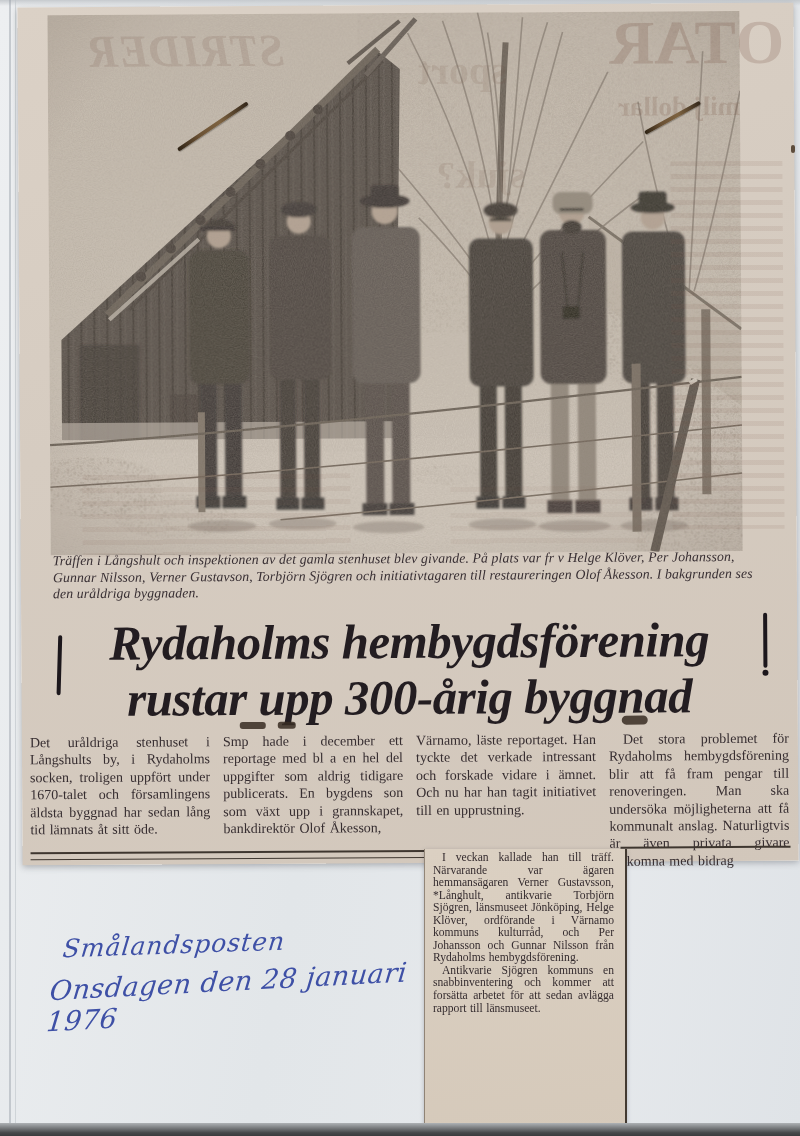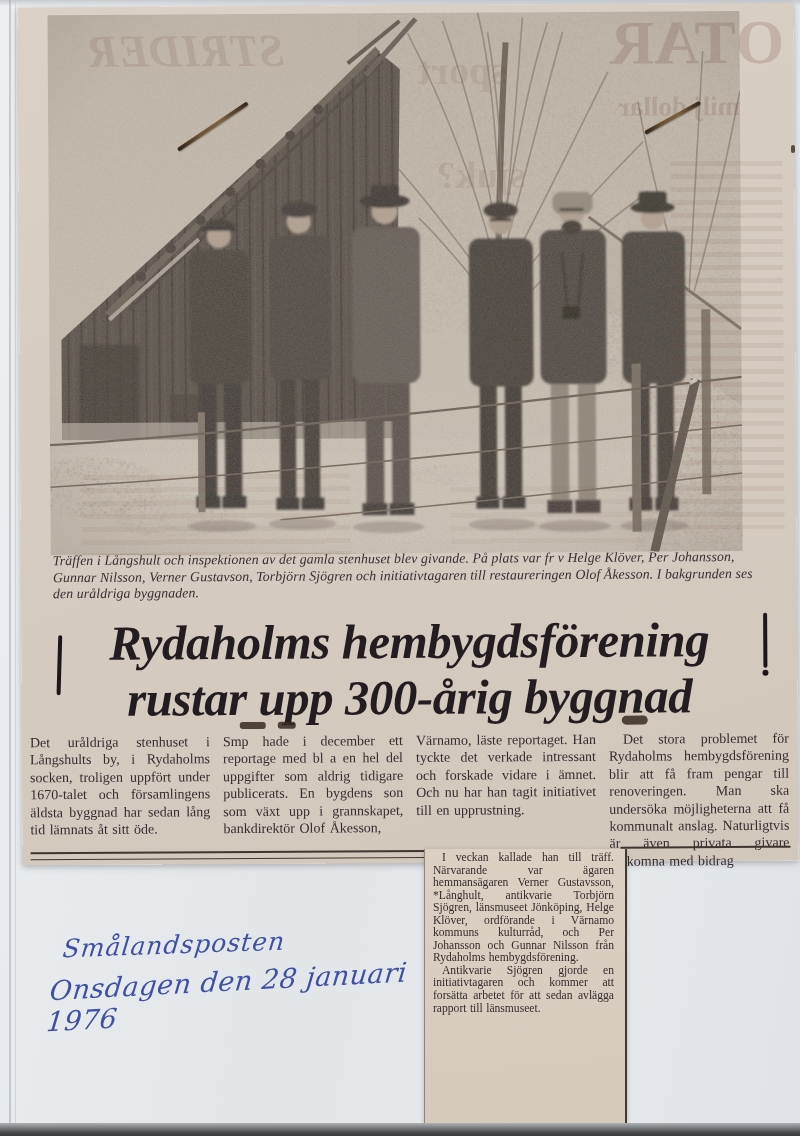--- a/index.html
+++ b/index.html
@@ -304,21 +304,21 @@
     <div class="rule"></div>
     <div class="rule2"></div>
   </div>
 
   <div class="staple s1"></div>
   <div class="staple s2"></div>
   <div class="speck"></div>
 
   <div class="strip">
     <p>I veckan kallade han till träff. Närvarande var ägaren hemmansägaren Verner Gustavsson, *Långhult, antikvarie Torbjörn Sjögren, länsmuseet Jönköping, Helge Klöver, ordförande i Värnamo kommuns kulturråd, och Per Johansson och Gunnar Nilsson från Rydaholms hembygdsförening.</p>
-    <p>Antikvarie Sjögren gjorde en initiativtagaren och kommer att forsätta arbetet för att sedan avlägga rapport till länsmuseet.</p>
+    <p>Antikvarie Sjögren kommuns en snabbinventering och kommer att forsätta arbetet för att sedan avlägga rapport till länsmuseet.</p>
   </div>
 
   <div class="hand" style="color: rgb(62, 80, 166);">
     <div class="hw1">Smålandsposten</div>
     <div class="hw2">Onsdagen den 28 januari 1976</div>
   </div>
 
   <div class="bottom-edge"></div>
 </div>
 

